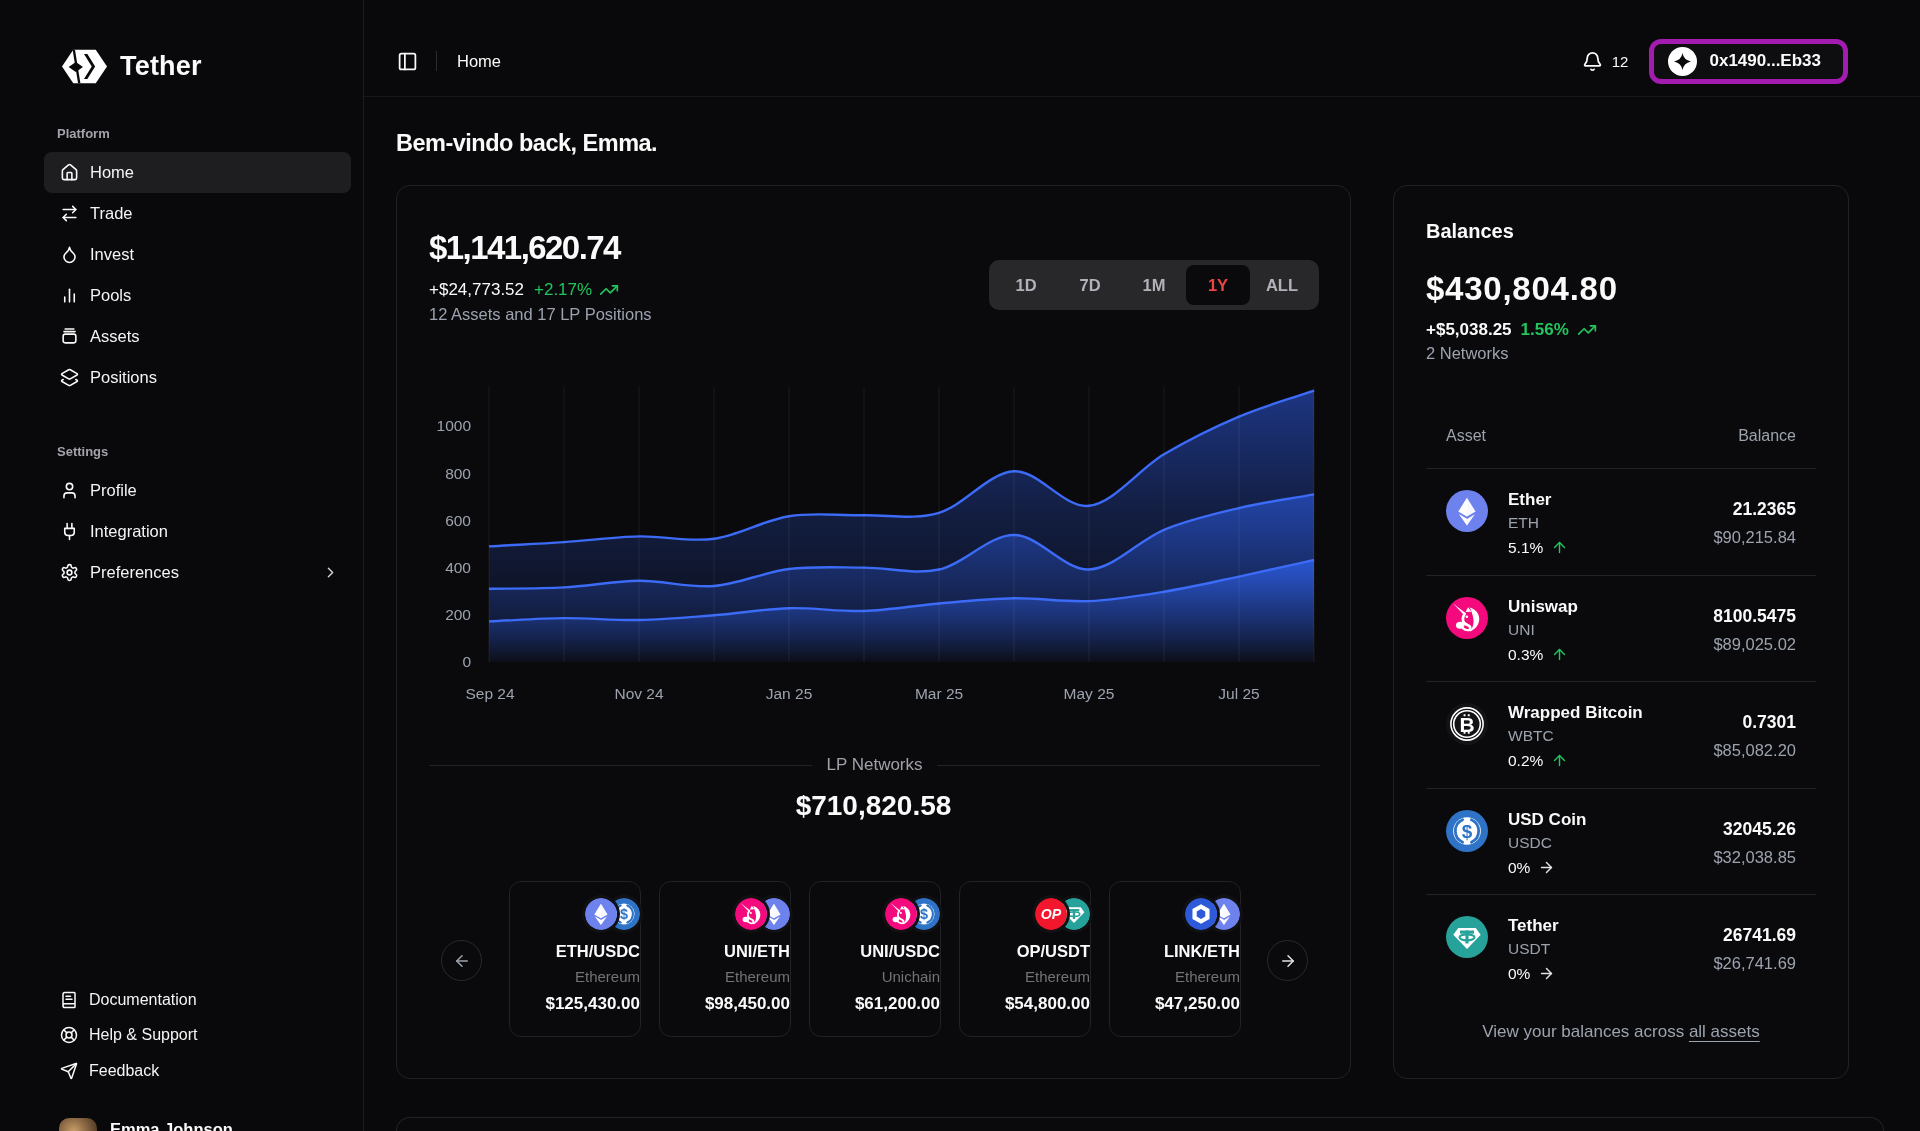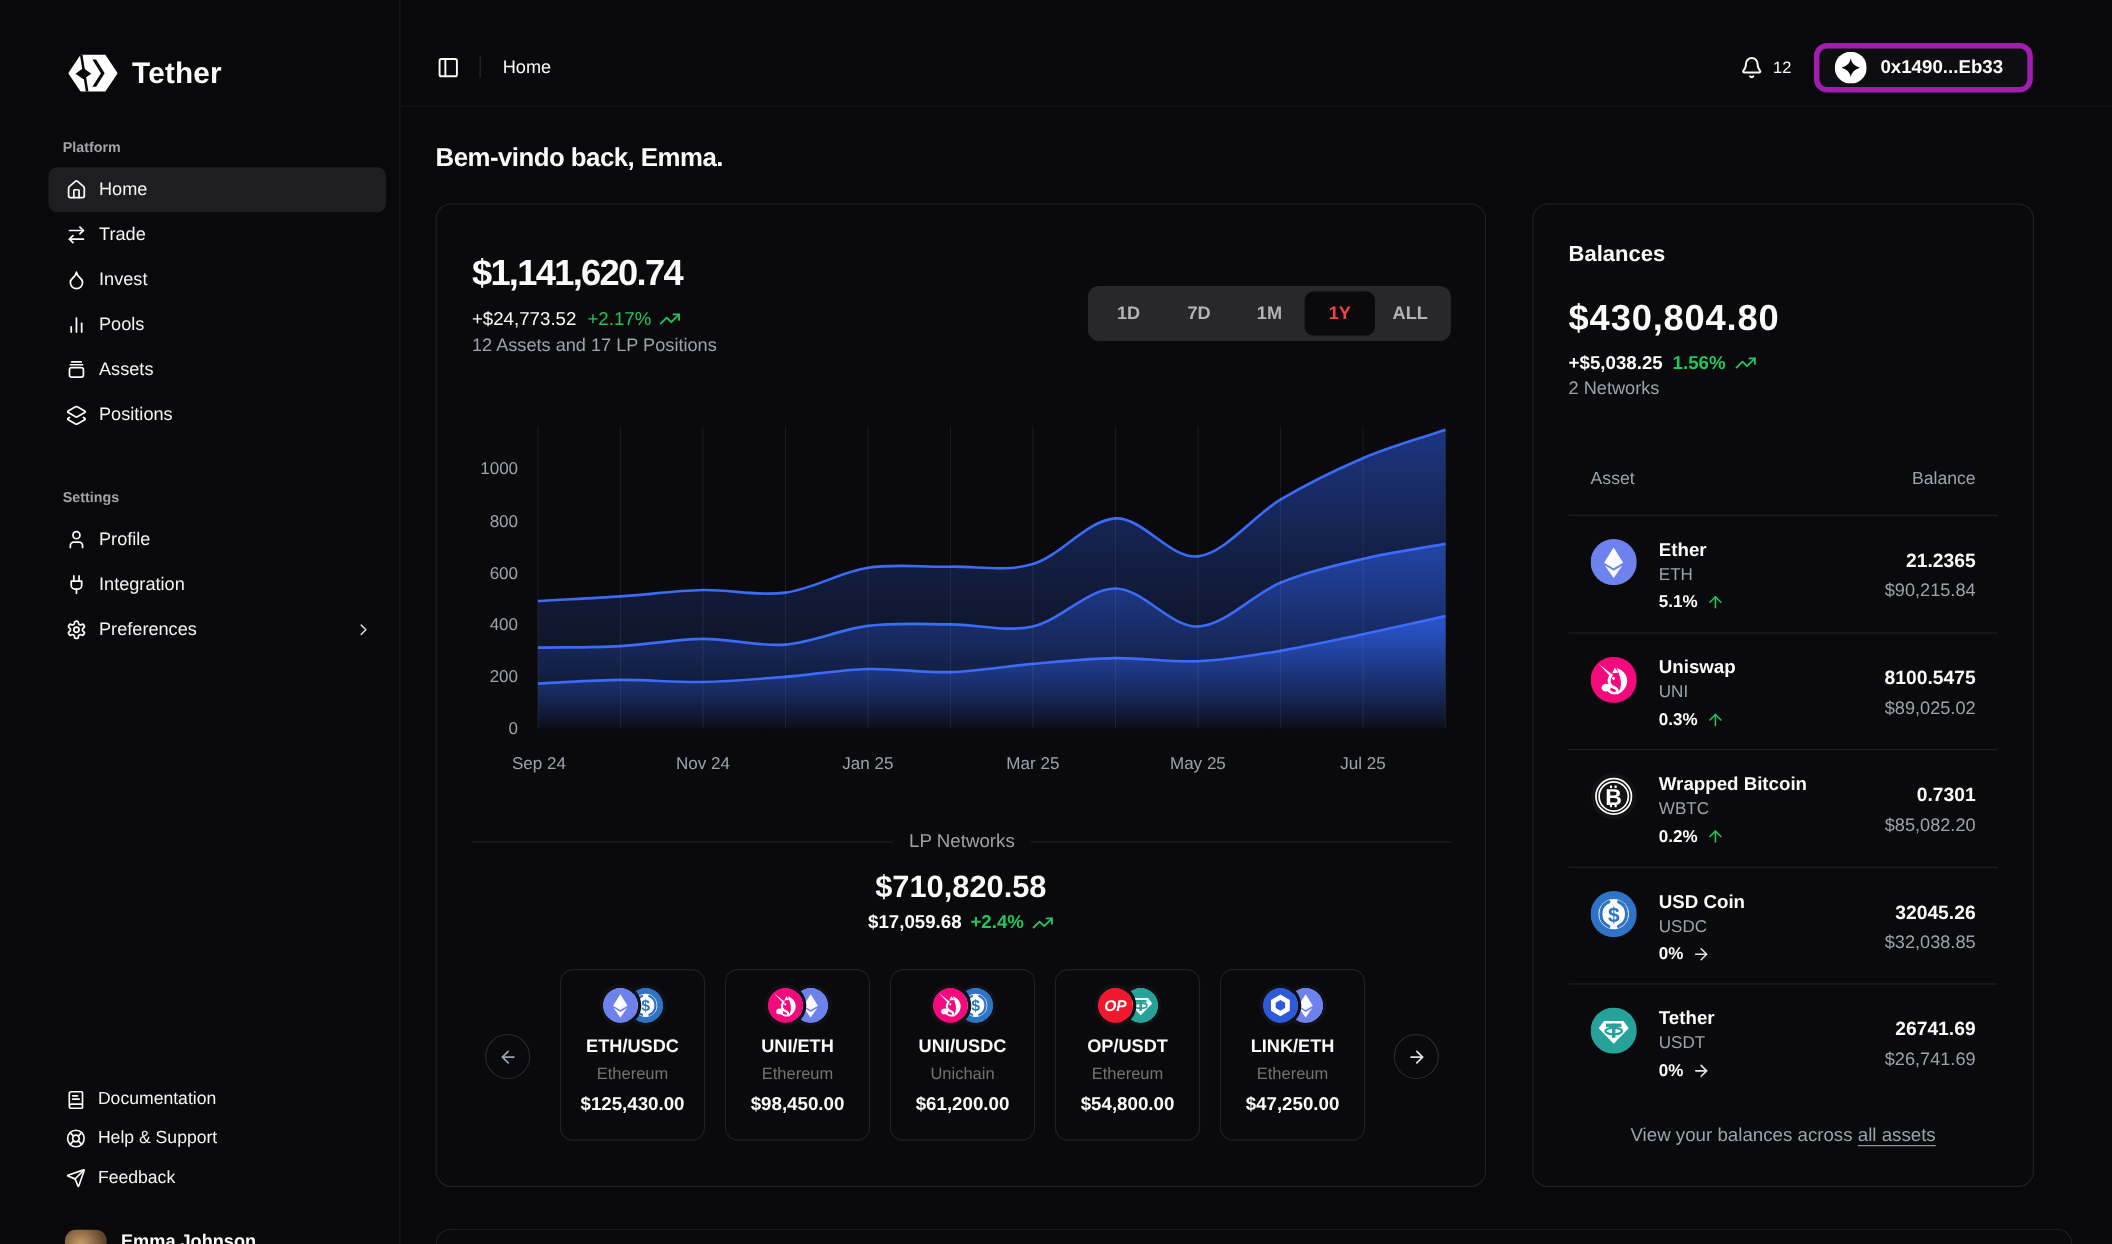--- a/index.html
+++ b/index.html
@@ -41,21 +41,21 @@
 .pf-sub { margin-top:5px; font-size:16.5px; color:#9ca3af; }
 .range { position:absolute; right:31px; top:74px; display:flex; align-items:center; background:#28282b; border-radius:10px; padding:5px; height:50px; }
 .range .r-btn { width:64px; height:40px; display:flex; align-items:center; justify-content:center; font-size:16.5px; font-weight:bold; color:#b2b2ba; border-radius:8px; }
 .range .r-btn.active { background:#0a0a0c; color:#ef4444; }
 
 .lp-divider { position:absolute; left:32px; right:30px; top:569px; display:flex; align-items:center; gap:14px; color:#a1a1aa; font-size:17px; }
 .lp-divider:before,.lp-divider:after { content:""; flex:1; height:1px; background:#222226; }
 .lp-total { position:absolute; left:0; right:0; top:604px; text-align:center; font-size:28px; font-weight:bold; }
 .lp-delta { position:absolute; left:0; right:0; top:643px; display:flex; justify-content:center; align-items:center; gap:8px; font-size:17px; font-weight:bold; }
 .lp-cards { position:absolute; left:112px; top:695px; display:flex; gap:18px; }
-.lp-card { width:132px; height:156px; border:1px solid #222226; border-radius:12px; display:flex; flex-direction:column; align-items:center; padding-top:16px; }
+.lp-card { width:132px; height:156px; border:1px solid #222226; border-radius:12px; display:flex; flex-direction:column; align-items:flex-end; padding-top:16px; }
 .lp-icons { display:flex; margin-bottom:12px; }
 .lp-icons .c2 { margin-left:-9px; }
 .coin-ring { border-radius:50%; box-shadow:0 0 0 3px #111113; }
 .lp-name { font-size:16.5px; font-weight:bold; }
 .lp-net { font-size:15px; color:#737373; margin-top:7px; }
 .lp-val { font-size:17px; font-weight:bold; margin-top:9px; }
 .lp-arrow { position:absolute; top:754px; width:41px; height:41px; border:1px solid #2a2a2e; border-radius:50%; display:flex; align-items:center; justify-content:center; }
 .lp-arrow.left { left:44px; color:#9ca3af; }
 .lp-arrow.right { right:42px; color:#e4e4e7; }
 
@@ -64,21 +64,21 @@
 .bl-value { font-size:33px; font-weight:bold; margin-top:27px; letter-spacing:0.75px; }
 .bl-delta { display:flex; align-items:center; gap:9px; margin-top:12px; font-size:17px; font-weight:bold; }
 .bl-net { margin-top:4px; font-size:16.5px; color:#9ca3af; }
 .bl-table { margin-top:64px; }
 .bl-head { display:flex; justify-content:space-between; color:#9ca3af; font-size:16px; padding:0 20px 23px; }
 .bl-row { display:flex; align-items:flex-start; height:106.5px; border-top:1px solid #222226; padding:21px 20px 0; }
 .bl-ic { width:42px; height:42px; margin-right:20px; flex:0 0 auto; }
 .bl-info { display:flex; flex-direction:column; }
 .bl-name { font-size:17px; font-weight:bold; line-height:20px; }
 .bl-ticker { font-size:15.5px; color:#9ca3af; margin-top:4px; line-height:18px; }
-.bl-pct { display:flex; align-items:center; gap:8px; font-size:15.5px; font-weight:bold; margin-top:6px; line-height:19px; }
+.bl-pct { display:flex; align-items:center; gap:8px; font-size:15.5px; font-weight:normal; margin-top:6px; line-height:19px; }
 .bl-right { margin-left:auto; text-align:right; margin-top:9px; }
 .bl-amt { font-size:17.5px; font-weight:bold; }
 .bl-usd { font-size:16.5px; color:#9ca3af; margin-top:8px; }
 .bl-foot { position:absolute; left:0; right:0; bottom:36px; text-align:center; font-size:17px; color:#9ca3af; }
 .bl-foot u { text-underline-offset:4px; }
 
 .bottom-card { margin-top:38px; height:60px; border-radius:14px; border:1px solid #222226; background:#0a0a0c; border-bottom:none; }
 svg.ic { display:block; }
 </style>
 </head>
@@ -349,26 +349,20 @@
             <text x="93" y="513">Sep 24</text>
                 <text x="242" y="513">Nov 24</text>
                 <text x="392" y="513">Jan 25</text>
                 <text x="542" y="513">Mar 25</text>
                 <text x="692" y="513">May 25</text>
                 <text x="842" y="513">Jul 25</text>
           </g>
         </svg>
         <div class="lp-divider">LP Networks</div>
         <div class="lp-total">$710,820.58</div>
-        <div class="lp-delta">$17,059.68 <span class="green" style="display:flex;align-items:center;gap:7px;">+2.4%
-          <svg width="20" height="20" viewBox="0 0 24 24" fill="none" stroke="#22c55e" stroke-width="2" stroke-linecap="round" stroke-linejoin="round">
-                  <polyline points="22 7 13.5 15.5 8.5 10.5 2 17"></polyline>
-                  <polyline points="16 7 22 7 22 13"></polyline>
-                </svg></span>
-        </div>
         <div class="lp-arrow left">
           <svg width="18" height="18" viewBox="0 0 24 24" fill="none" stroke="currentColor" stroke-width="2" stroke-linecap="round" stroke-linejoin="round">
                 <path d="m12 19-7-7 7-7"></path>
                 <path d="M19 12H5"></path>
               </svg>
         </div>
         <div class="lp-cards" id="lpcards">
           <div class="lp-card">
             <div class="lp-icons">
                   <svg class="coin-ring" width="32" height="32" viewBox="0 0 24 24" style="position:relative;z-index:2">

